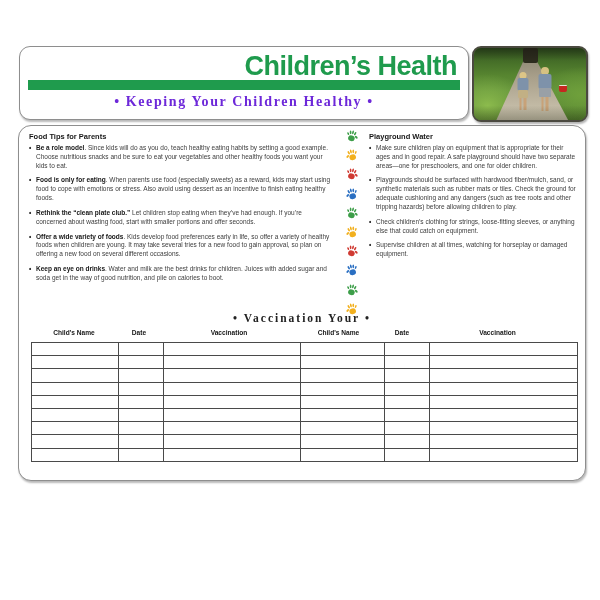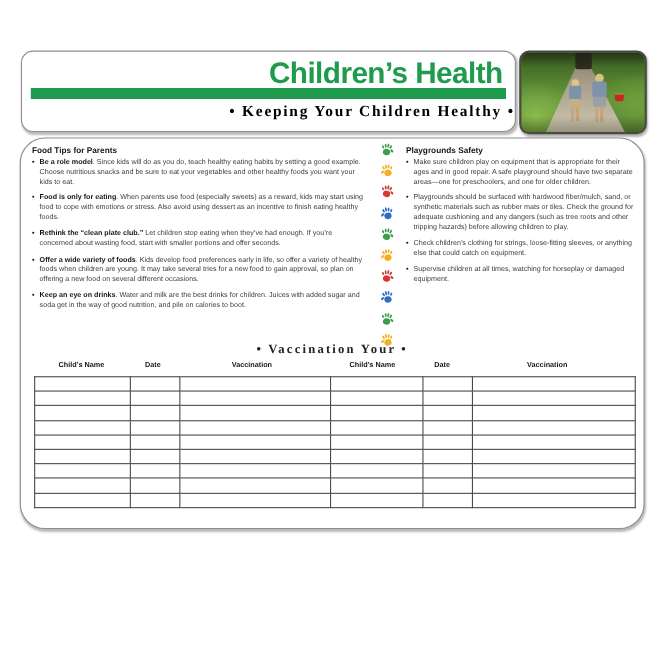--- a/index.html
+++ b/index.html
@@ -7,23 +7,23 @@
          font-family:"Liberation Sans",sans-serif;color:#3a3a3a;}
 
   .card{position:absolute;background:#fff;border:1.4px solid #8e8e8e;border-radius:11px;
         box-shadow:1px 2px 2px rgba(0,0,0,.28);}
 
   
   #header-card{left:19px;top:46px;width:448px;height:72px;}
   #header-title{position:absolute;right:11px;top:4px;font-size:27px;font-weight:bold;
                 letter-spacing:-.5px;color:#1f9b4d;white-space:nowrap;}
   #header-bar{position:absolute;left:8px;right:8px;top:33px;height:10px;background:#1f9b4d;}
-  #header-tagline{position:absolute;left:0;right:0;top:47px;text-align:right;
+  #header-tagline{position:absolute;left:0;right:0;top:47px;text-align:center;
                   font-family:"Liberation Serif",serif;font-weight:bold;font-size:14px;
-                  letter-spacing:1.6px;color:#000000;}
+                  letter-spacing:1.6px;color:#6d28d9;}
 
   
   #photo{position:absolute;left:472px;top:46px;width:112px;height:72px;border:2px solid #4b4a40;
          border-radius:9px;overflow:hidden;background:#4c7a2e;box-shadow:1px 2px 2px rgba(0,0,0,.3);}
   #photo .layer{position:absolute;inset:0;}
   #ph-bg{background:linear-gradient(180deg,#2f4a1e 0%,#436b27 16%,#578530 38%,#61913a 60%,#55812f 100%);}
   #ph-grass{background:radial-gradient(60px 45px at 12% 80%,#8cbb4d 0%,rgba(140,187,77,0) 70%),
             radial-gradient(55px 40px at 95% 65%,#6fa03b 0%,rgba(111,160,59,0) 70%);}
   #ph-path{clip-path:polygon(45% 15%,55% 15%,84% 100%,20% 100%);
            background:linear-gradient(180deg,#837d6b 0%,#a89f8a 40%,#cfc7b2 100%);}
@@ -43,21 +43,21 @@
   #boy-right .head{width:8px;height:8px;background:#d6c182;}
   #boy-right .shirt{top:7px;width:13px;height:15px;}
   #boy-right .shorts{top:21px;width:12px;height:9px;background:#99a0a6;}
   #boy-right .legs{top:30px;height:14px;}
   #pail{position:absolute;left:76%;top:52%;width:8px;height:6px;background:#c6271f;
         border-radius:1px 1px 2px 2px;border-top:1.5px solid #e9e4da;}
   #ph-shade{background:linear-gradient(180deg,rgba(0,0,0,.25) 0%,rgba(0,0,0,0) 18%,
             rgba(0,0,0,0) 80%,rgba(20,25,8,.3) 100%);}
 
   
-  #main-card{left:18px;top:125px;width:566px;height:354px;border-radius:23px;}
+  #main-card{left:18px;top:125px;width:566px;height:354px;border-radius:13px;}
 
   .col-heading{font-size:7.5px;font-weight:bold;color:#161616;margin:0 0 3px 0;}
   .tips{position:absolute;left:10px;top:6px;width:304px;}
   .safety{position:absolute;left:350px;top:6px;width:210px;}
   ul.blist{list-style:none;margin:0;padding:0;font-size:6.5px;line-height:1.36;color:#3c3c3c;}
   ul.blist li{position:relative;padding-left:7px;margin-bottom:6px;}
   ul.blist li::before{content:"•";position:absolute;left:0;top:0;font-weight:bold;color:#161616;}
   ul.blist b{color:#161616;}
 
   
@@ -168,21 +168,21 @@
         </svg>
         <svg viewBox="0 0 24 24" class="hand" style="color: rgb(61, 158, 73);">
           <use href="#handshape"></use>
         </svg>
         <svg viewBox="0 0 24 24" class="hand" style="color: rgb(242, 176, 30);">
           <use href="#handshape"></use>
         </svg>
       </div>
 
     <div class="safety">
-      <p class="col-heading">Playgrounds Safety</p>
+      <p class="col-heading">Playground Water</p>
       <ul class="blist">
           <li>Make sure children play on equipment that is appropriate for their ages and in good repair. A safe playground should have two separate areas—one for preschoolers, and one for older children.</li>
           <li>Playgrounds should be surfaced with hardwood fiber/mulch, sand, or synthetic materials such as rubber mats or tiles. Check the ground for adequate cushioning and any dangers (such as tree roots and other tripping hazards) before allowing children to play.</li>
           <li>Check children’s clothing for strings, loose-fitting sleeves, or anything else that could catch on equipment.</li>
           <li>Supervise children at all times, watching for horseplay or damaged equipment.</li>
         </ul>
     </div>
 
     <div id="vacc-heading">• Vaccination Your •</div>
     <div id="vacc-header">

